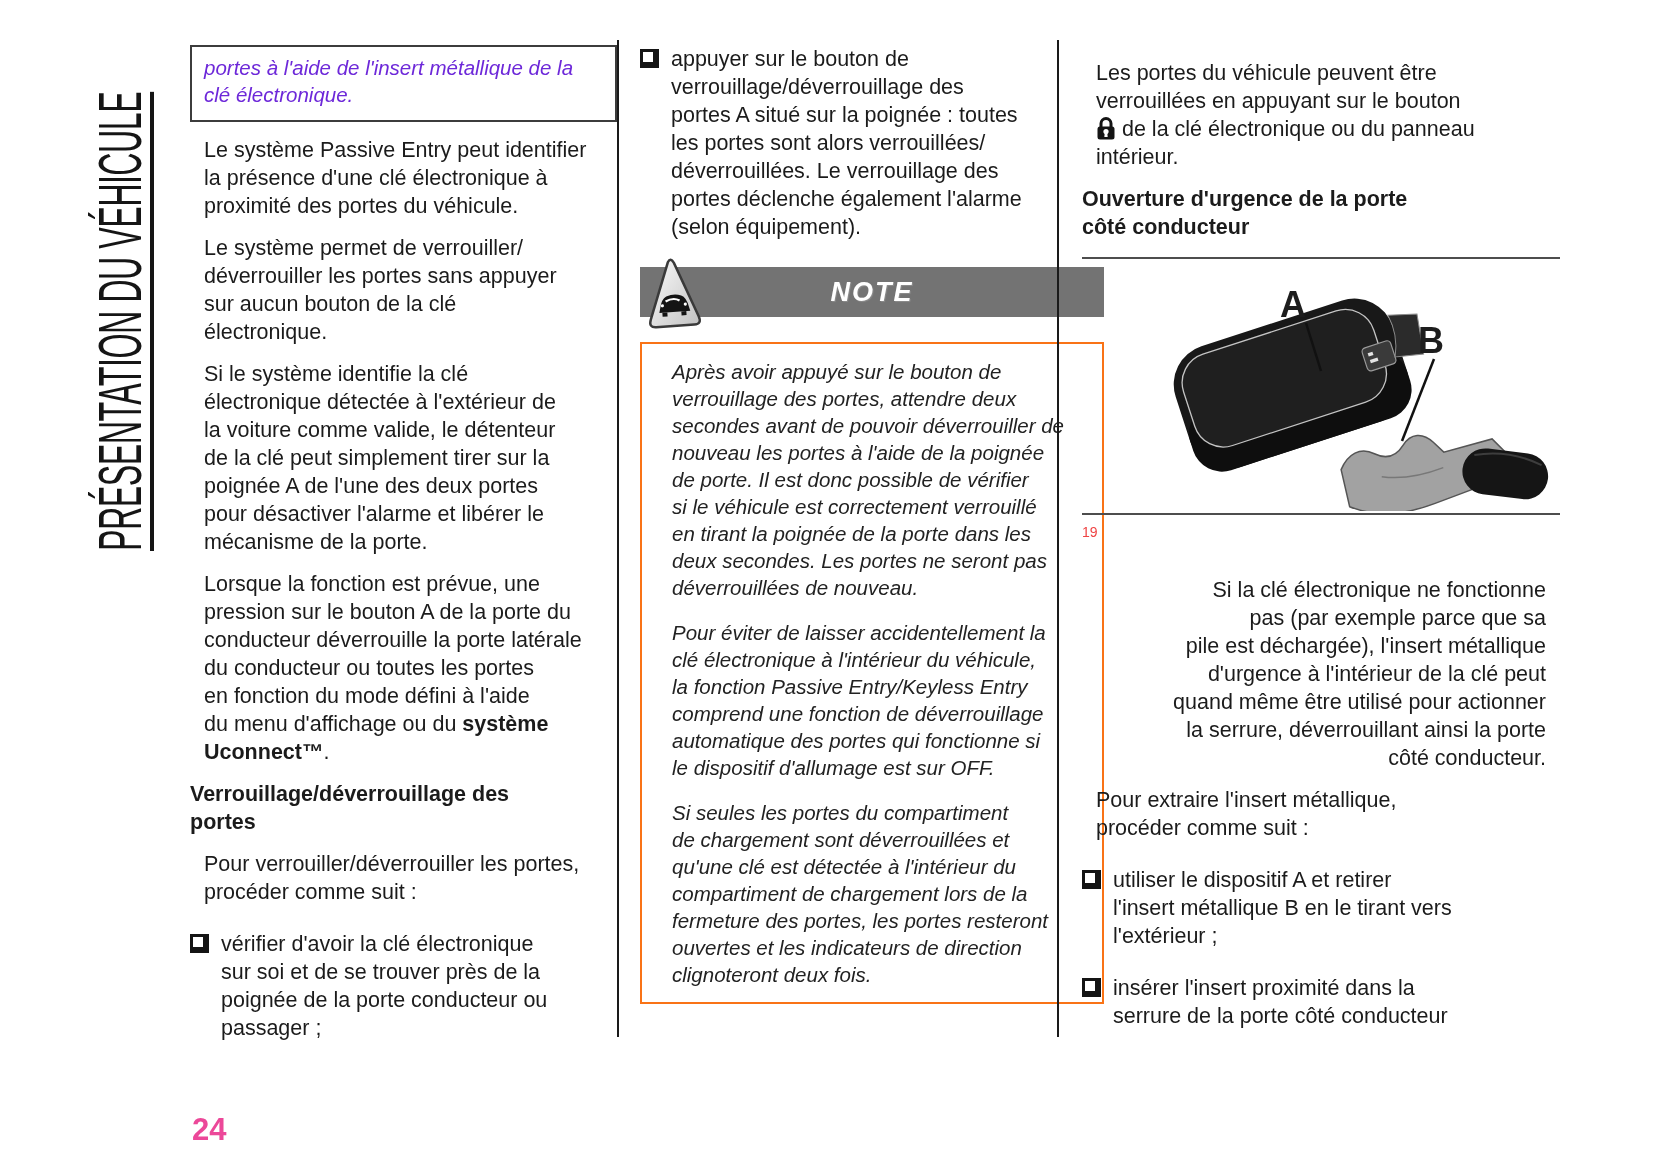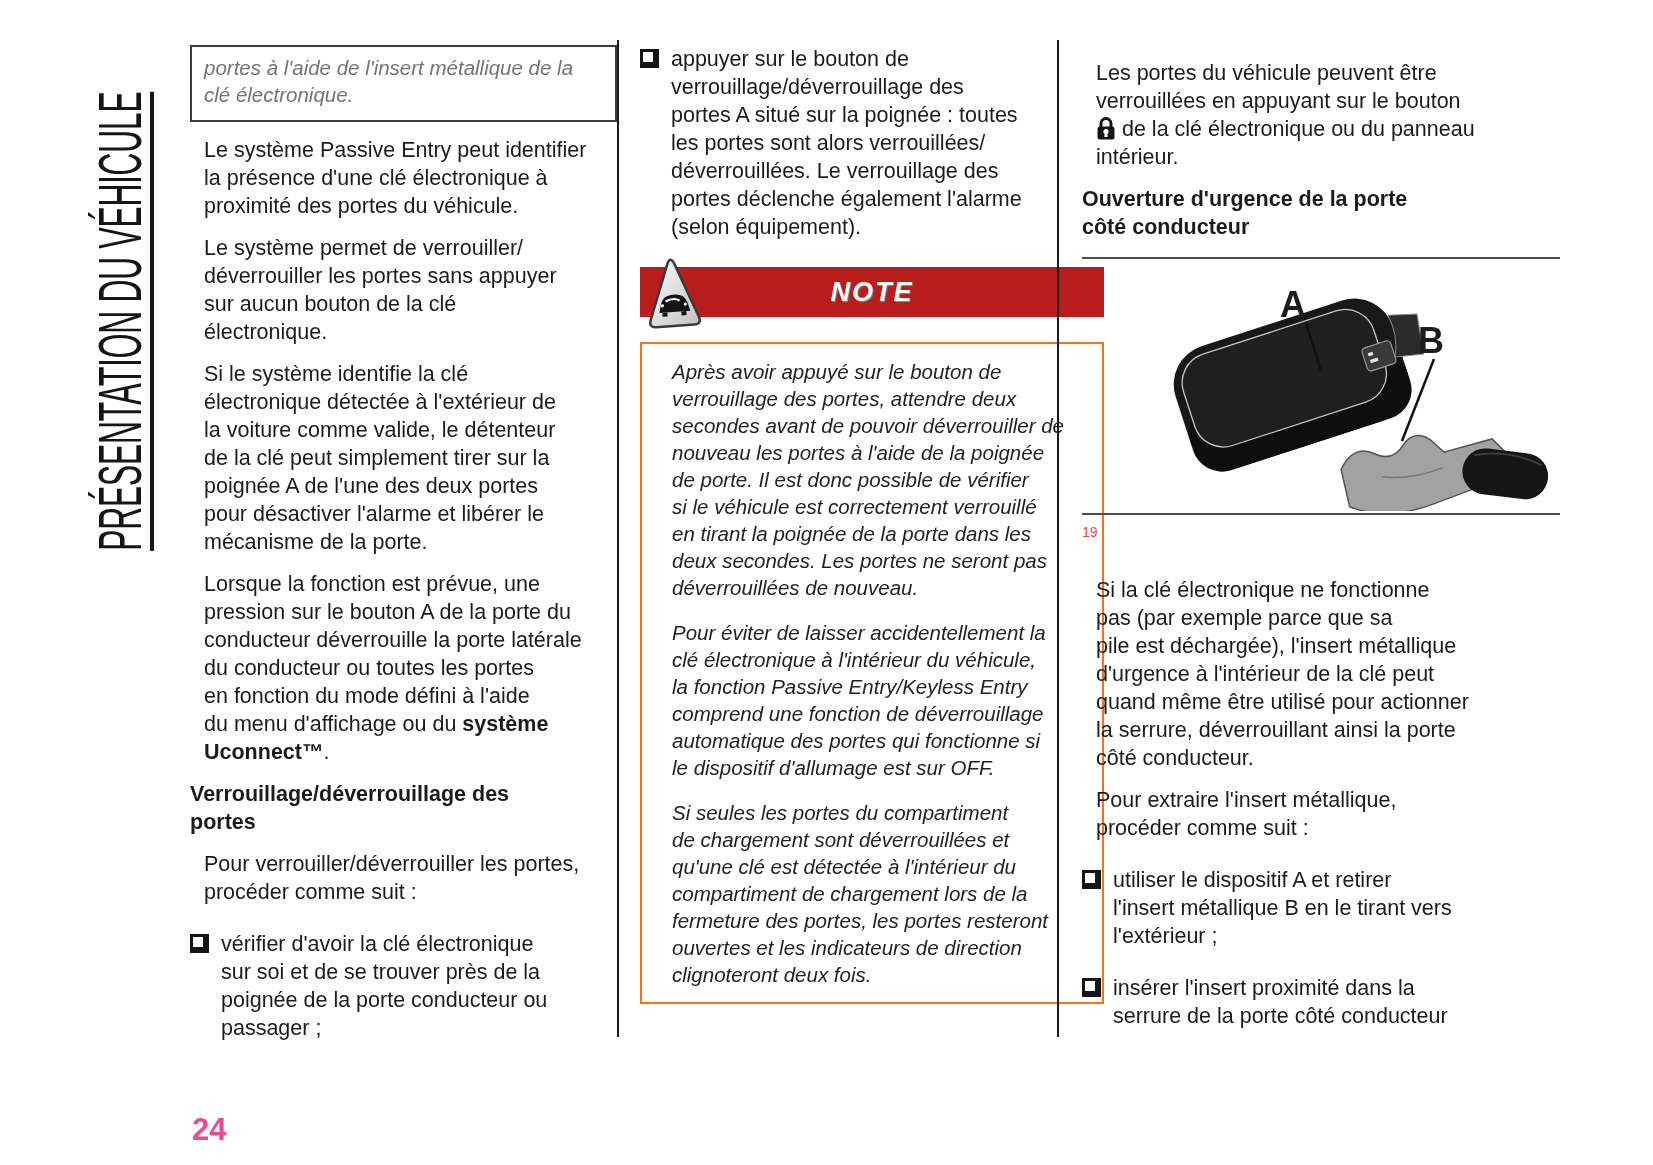--- a/index.html
+++ b/index.html
@@ -32,34 +32,34 @@
   .vdiv { position:absolute; top:40px; height:997px; width:2px; background:#1a1a1a; }
   .vdiv1 { left:617px; }
   .vdiv2 { left:1057px; }
 
   .para { margin:14px; }
   .heading { font-weight:700; }
   .b { font-weight:700; }
 
   .intro-box {
     border:2px solid #3c3c3c; padding:7px 10px 12px 12px; margin-bottom:10px;
-    font-style:italic; font-size:20.5px; line-height:27px; color:#737373;
+    font-style:italic; font-size:20.5px; line-height:27px; color:#6d28d9;
   }
 
   .bullet { position:relative; padding-left:31px; margin-top:24px; }
   .bullet.first { margin-top:0; }
   .cb {
     position:absolute; left:0; top:4px; width:19px; height:19px;
     border:3px solid #141414; border-right-width:6px; border-bottom-width:6px;
     display:inline-block; background:#fff;
   }
 
   
   .note-banner {
-    position:relative; margin-top:26px; height:50px; background:#b91c1c;
+    position:relative; margin-top:26px; height:50px; background:#737373;
     display:flex; align-items:center; justify-content:center;
   }
   .note-label {
     font-style:italic; font-weight:700; font-size:27px; letter-spacing:2px;
     color:#ffffff; text-shadow:1px 1px 1px #8d8d8d;
   }
   .tri-icon { position:absolute; left:4px; top:-11px; width:58px; height:74px; }
 
   
   .note-box {
@@ -69,21 +69,21 @@
   .npara { margin-bottom:18px; }
   .npara:last-child { margin-bottom:0; }
 
   
   .figure {
     margin-top:16px; border-top:2px solid #4d4d4d; border-bottom:2px solid #4d4d4d;
     padding:2px 0;
   }
   .figure svg { display:block; }
   .fig-num { margin-top:3px; font-size:14px; color:#ef4444; }
-  .col3 .after-fig { margin-top:30px; }
+  .col3 .after-fig { margin-top:30px;text-align:right; }
 
   .lock { display:inline-block; width:20px; height:24px; vertical-align:-4px; }
 
   .page-num {
     position:absolute; left:192px; top:1112px;
     font-size:31px; font-weight:700; color:#ec4899;
   }
 </style>
 </head>
 <body>

